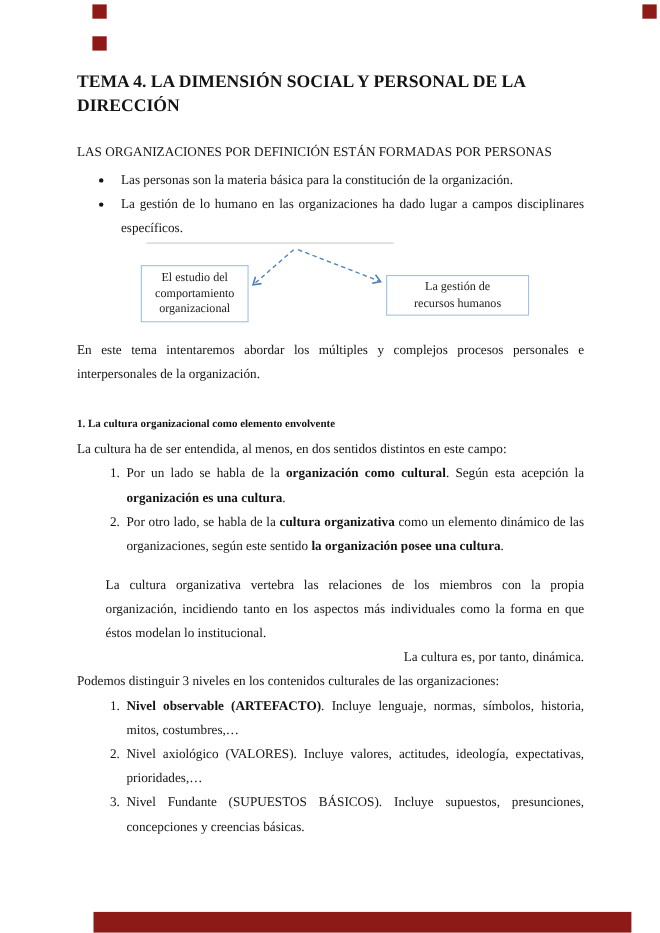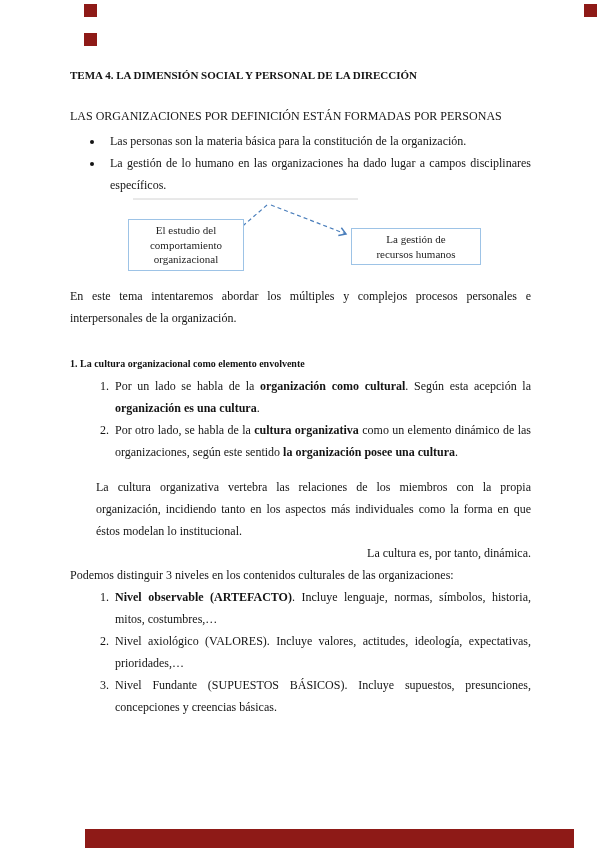--- a/index.html
+++ b/index.html
@@ -11,21 +11,21 @@
     position:relative;
     overflow:hidden;
   }
   .page {
     position:absolute; inset:0;
     padding:64px 69px 0 70px;
     font-size:12px;
     line-height:22px;
   }
   .doc-title {
-    font-size:11px;
+    font-size:16px;
     font-weight:bold;
     margin-bottom:19px;
   }
   .caps-heading { margin-bottom:3px; }
   ul.bullets { list-style:disc; padding-left:34px; }
   ul.bullets li { padding-left:6px; text-align:justify; }
 
   .diagram { position:relative; height:88px; margin:1px 0 0 0; }
   .diagram svg { position:absolute; left:0; top:0; }
   .arrow { stroke:var(--arrow-blue,#4a7ebb); stroke-width:1.2; fill:none; }
@@ -35,21 +35,21 @@
     position:absolute;
     border:1.5px solid var(--box-blue,#9dc3e6);
     background:#fff;
     text-align:center;
     font-size:11px;
     line-height:14.5px;
     white-space:pre-line;
     padding:3px 4px;
     color:#222;
   }
-  .dbox-left  { left:58px;  top:22px; width:116px;  }
+  .dbox-left  { left:58px;  top:22px; width:98px;  }
   .dbox-right { left:281px; top:31px; width:130px; }
 
   .para { text-align:justify; }
   .gap-lg { margin-bottom:24px; }
   .bold-heading { font-size:10px; font-weight:bold; }
   ol.numlist { list-style:decimal; padding-left:42px; }
   ol.numlist li { padding-left:3px; text-align:justify; }
   .centered { text-align:right; }
 
   .sq {
@@ -98,20 +98,21 @@
 comportamiento
 organizacional</div>
     <div class="dbox dbox-right">La gestión de
 recursos humanos</div>
   </div>
 
   <div class="para gap-lg">En este tema intentaremos abordar los múltiples y complejos procesos personales e interpersonales de la organización.</div>
 
   <div class="bold-heading">1. La cultura organizacional como elemento envolvente</div>
 
+  <div class="para">La cultura ha de ser entendida, al menos, en dos sentidos distintos en este campo:</div>
 
   <ol class="numlist">
     <li><span>Por un lado se habla de la </span><span style="font-weight: bold;">organización como cultural</span><span>. Según esta acepción la </span><span style="font-weight: bold;">organización es una cultura</span><span>.</span></li>
     <li><span>Por otro lado, se habla de la </span><span style="font-weight: bold;">cultura organizativa</span><span> como un elemento dinámico de las organizaciones, según este sentido </span><span style="font-weight: bold;">la organización posee una cultura</span><span>.</span></li>
   </ol>
 
   <div class="para" style="margin-top:13px;margin-left:26px;">La cultura organizativa vertebra las relaciones de los miembros con la propia organización, incidiendo tanto en los aspectos más individuales como la forma en que éstos modelan lo institucional.</div>
 
   <div class="centered">La cultura es, por tanto, dinámica.</div>
 

